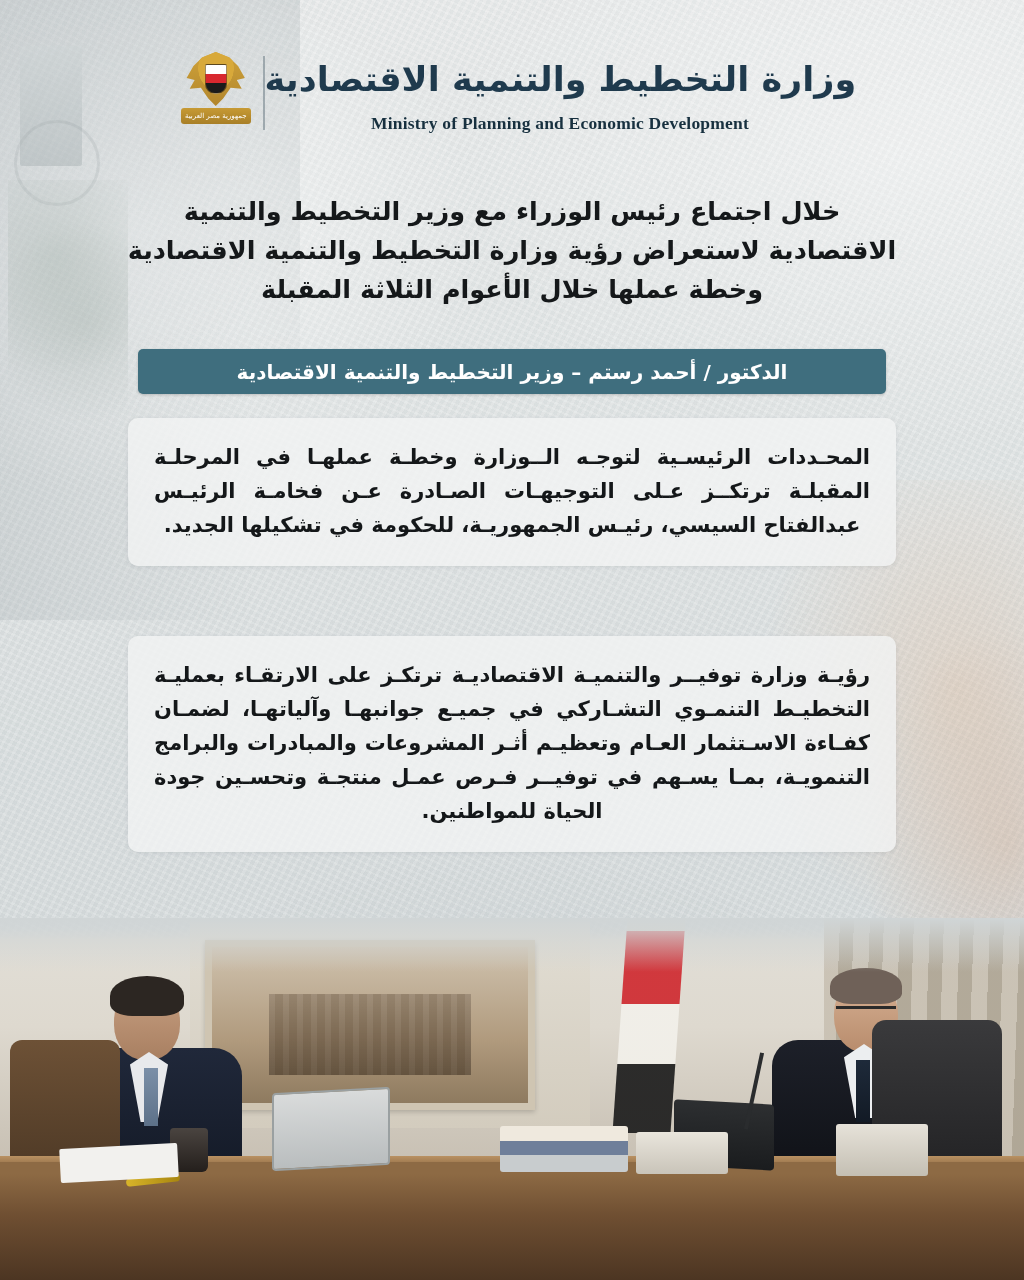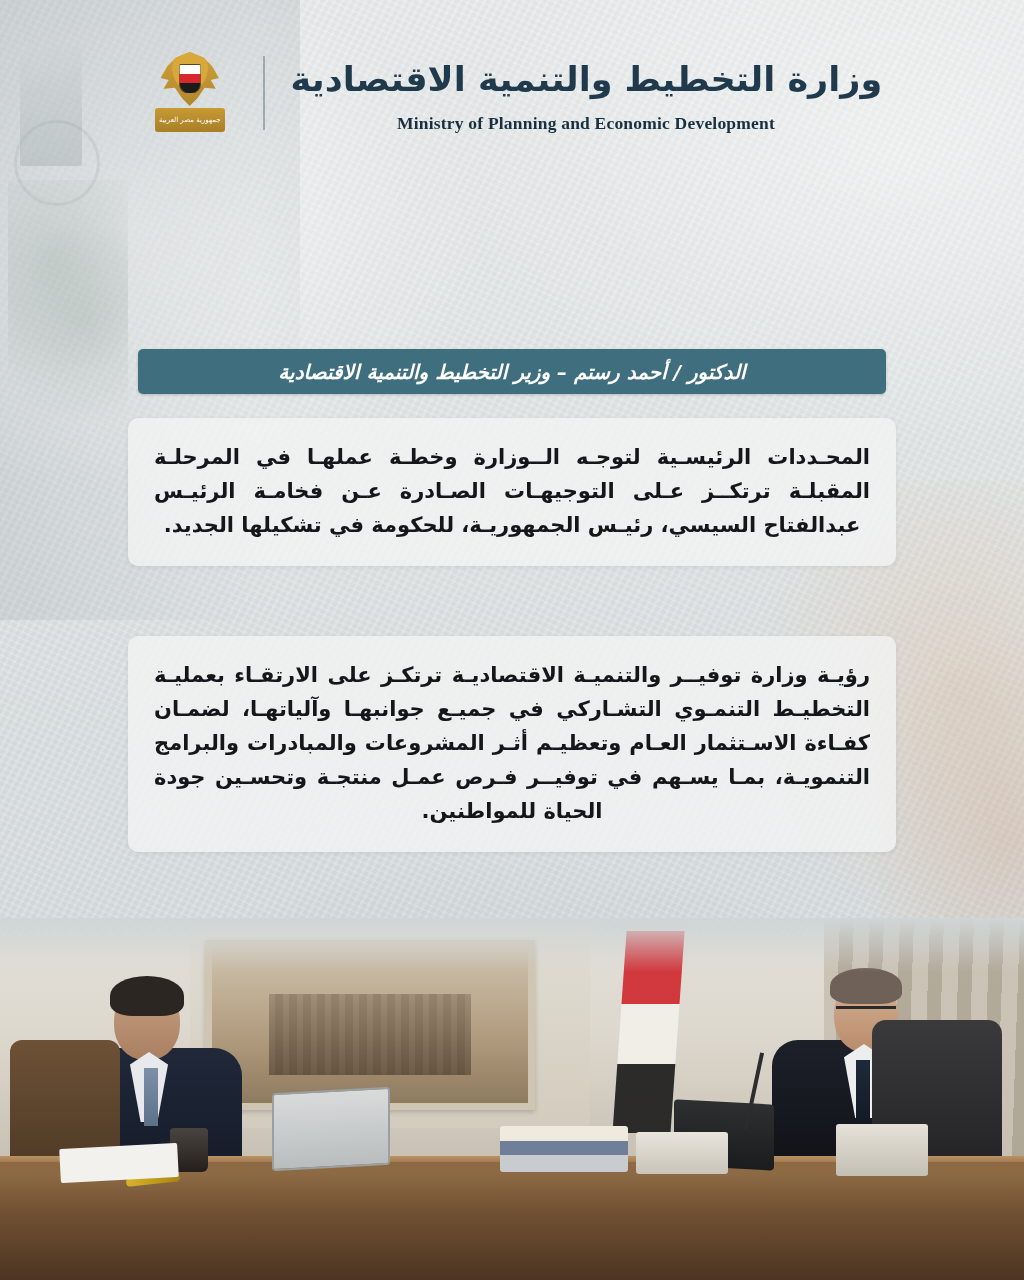--- a/index.html
+++ b/index.html
@@ -89,21 +89,21 @@
   }
 
   
   .header {
     position: absolute;
     top: 52px;
     left: 0; right: 0;
     display: flex;
     justify-content: center;
     align-items: flex-start;
-    gap: 34px;
+    gap: 8px;
   }
 
   .logo-text-block {
     display: flex;
     flex-direction: column;
     align-items: center;
     padding-top: 6px;
   }
 
   .logo-ar {
@@ -156,21 +156,21 @@
     position: absolute;
     top: 12px; left: 50%;
     transform: translateX(-50%);
     width: 22px; height: 30px;
     background: linear-gradient(180deg,#ffffff 0 33%, #d8282f 33% 66%, #1b1b1b 66% 100%);
     border-radius: 2px 2px 10px 10px;
     border: 1px solid rgba(120,90,30,.7);
   }
   .emblem .ribbon {
     margin-top: 2px;
-    width: 70px; height: 24px;
+    width: 70px; height: 16px;
     background: linear-gradient(180deg,#c79a34,#a87f27);
     border-radius: 3px;
     color: #fff;
     font-size: 7px;
     display: flex;
     align-items: center;
     justify-content: center;
     letter-spacing: .3px;
     white-space: nowrap;
     overflow: hidden;
@@ -196,21 +196,20 @@
     top: 349px;
     left: 138px;
     right: 138px;
     height: 45px;
     background: #3f6e7e;
     border-radius: 5px;
     display: flex;
     align-items: center;
     justify-content: center;
     box-shadow: 0 1px 3px rgba(0,0,0,.18);
-    font-style: italic;
   }
   .speaker-strip span {
     color: #ffffff;
     font-size: 20px;
     font-weight: 700;
     line-height: 1;
     white-space: nowrap;
   }
 
   
@@ -497,20 +496,21 @@
     </div>
     <div class="logo-divider"></div>
     <div class="emblem">
       <div class="eagle">
         <div class="shield"></div>
       </div>
       <div class="ribbon">جمهورية مصر العربية</div>
     </div>
   </div>
 
+  <div class="title">خلال اجتماع رئيس الوزراء مع وزير التخطيط والتنمية الاقتصادية لاستعراض رؤية وزارة التخطيط والتنمية الاقتصادية وخطة عملها خلال الأعوام الثلاثة المقبلة</div>
 
   <div class="speaker-strip">
     <span>الدكتور / أحمد رستم  –  وزير التخطيط والتنمية الاقتصادية</span>
   </div>
 
   <div class="card" id="card-1">
     <p>المحـددات الرئيسـية لتوجـه الــوزارة وخطـة عملهـا في المرحلـة المقبلـة ترتكــز عـلى التوجيهـات الصـادرة عـن فخامـة الرئيـس عبدالفتاح السيسي، رئيـس الجمهوريـة، للحكومة في تشكيلها الجديد.</p>
   </div>
 
   <div class="card" id="card-2">

